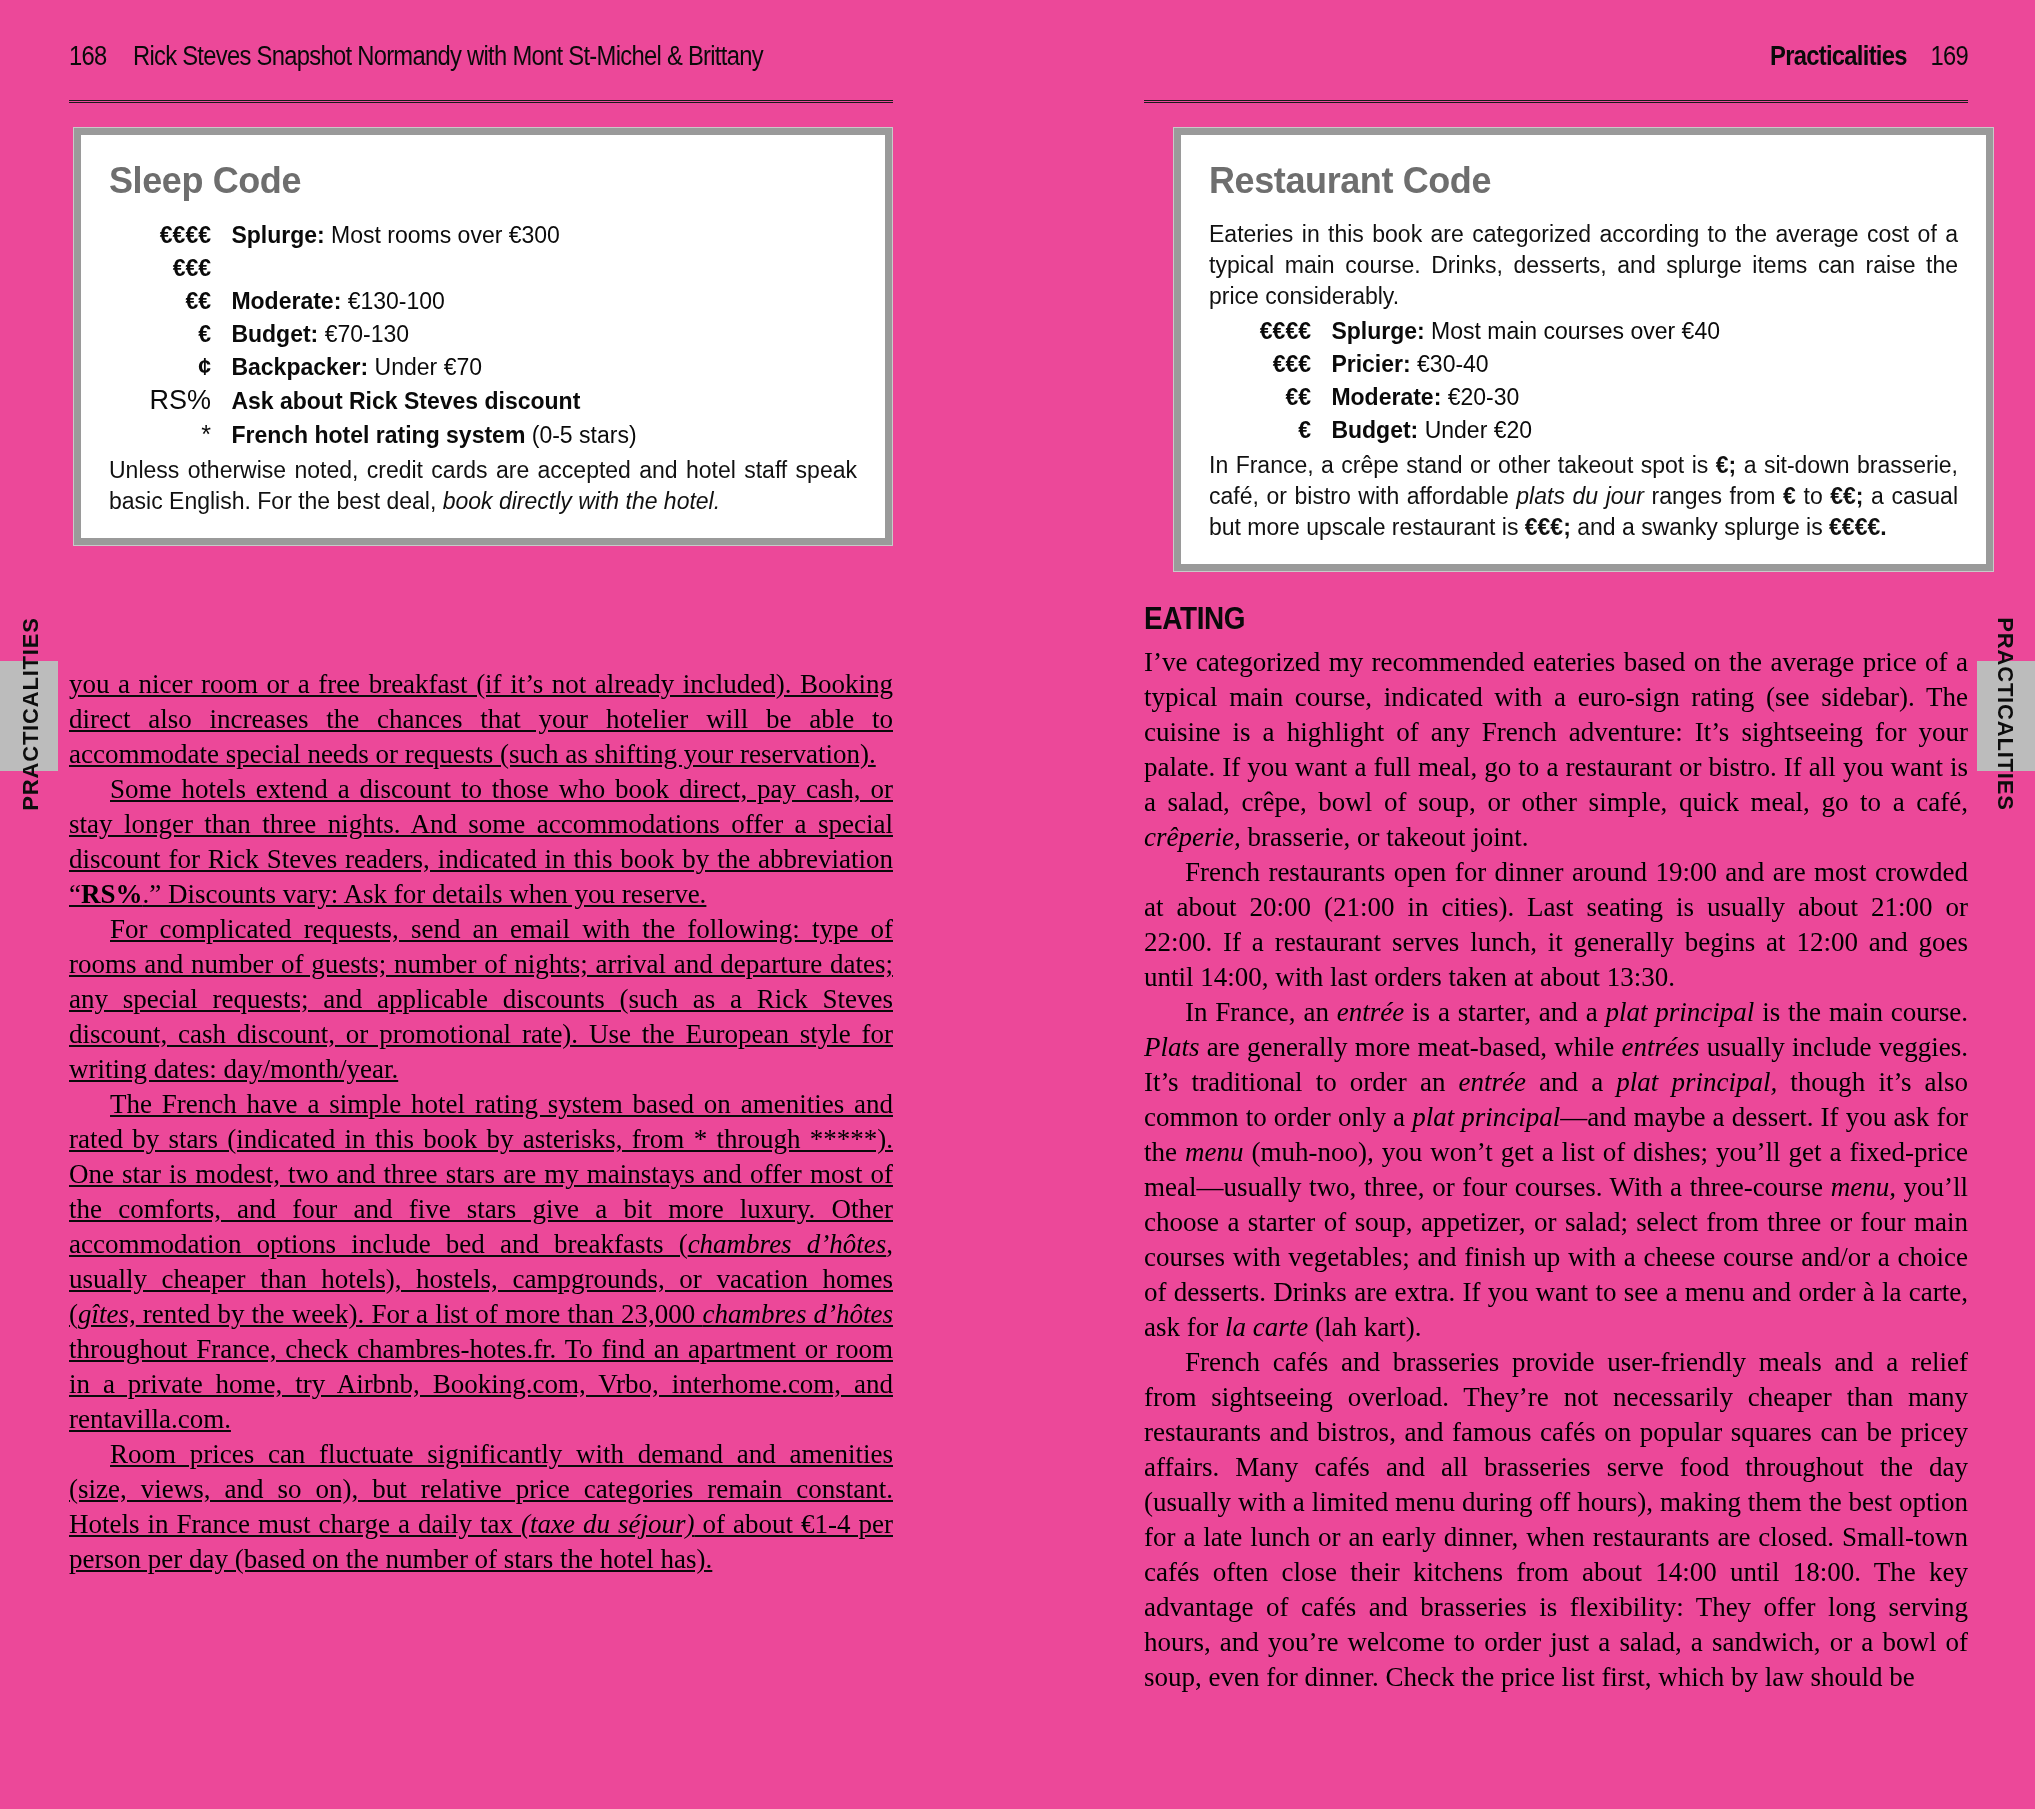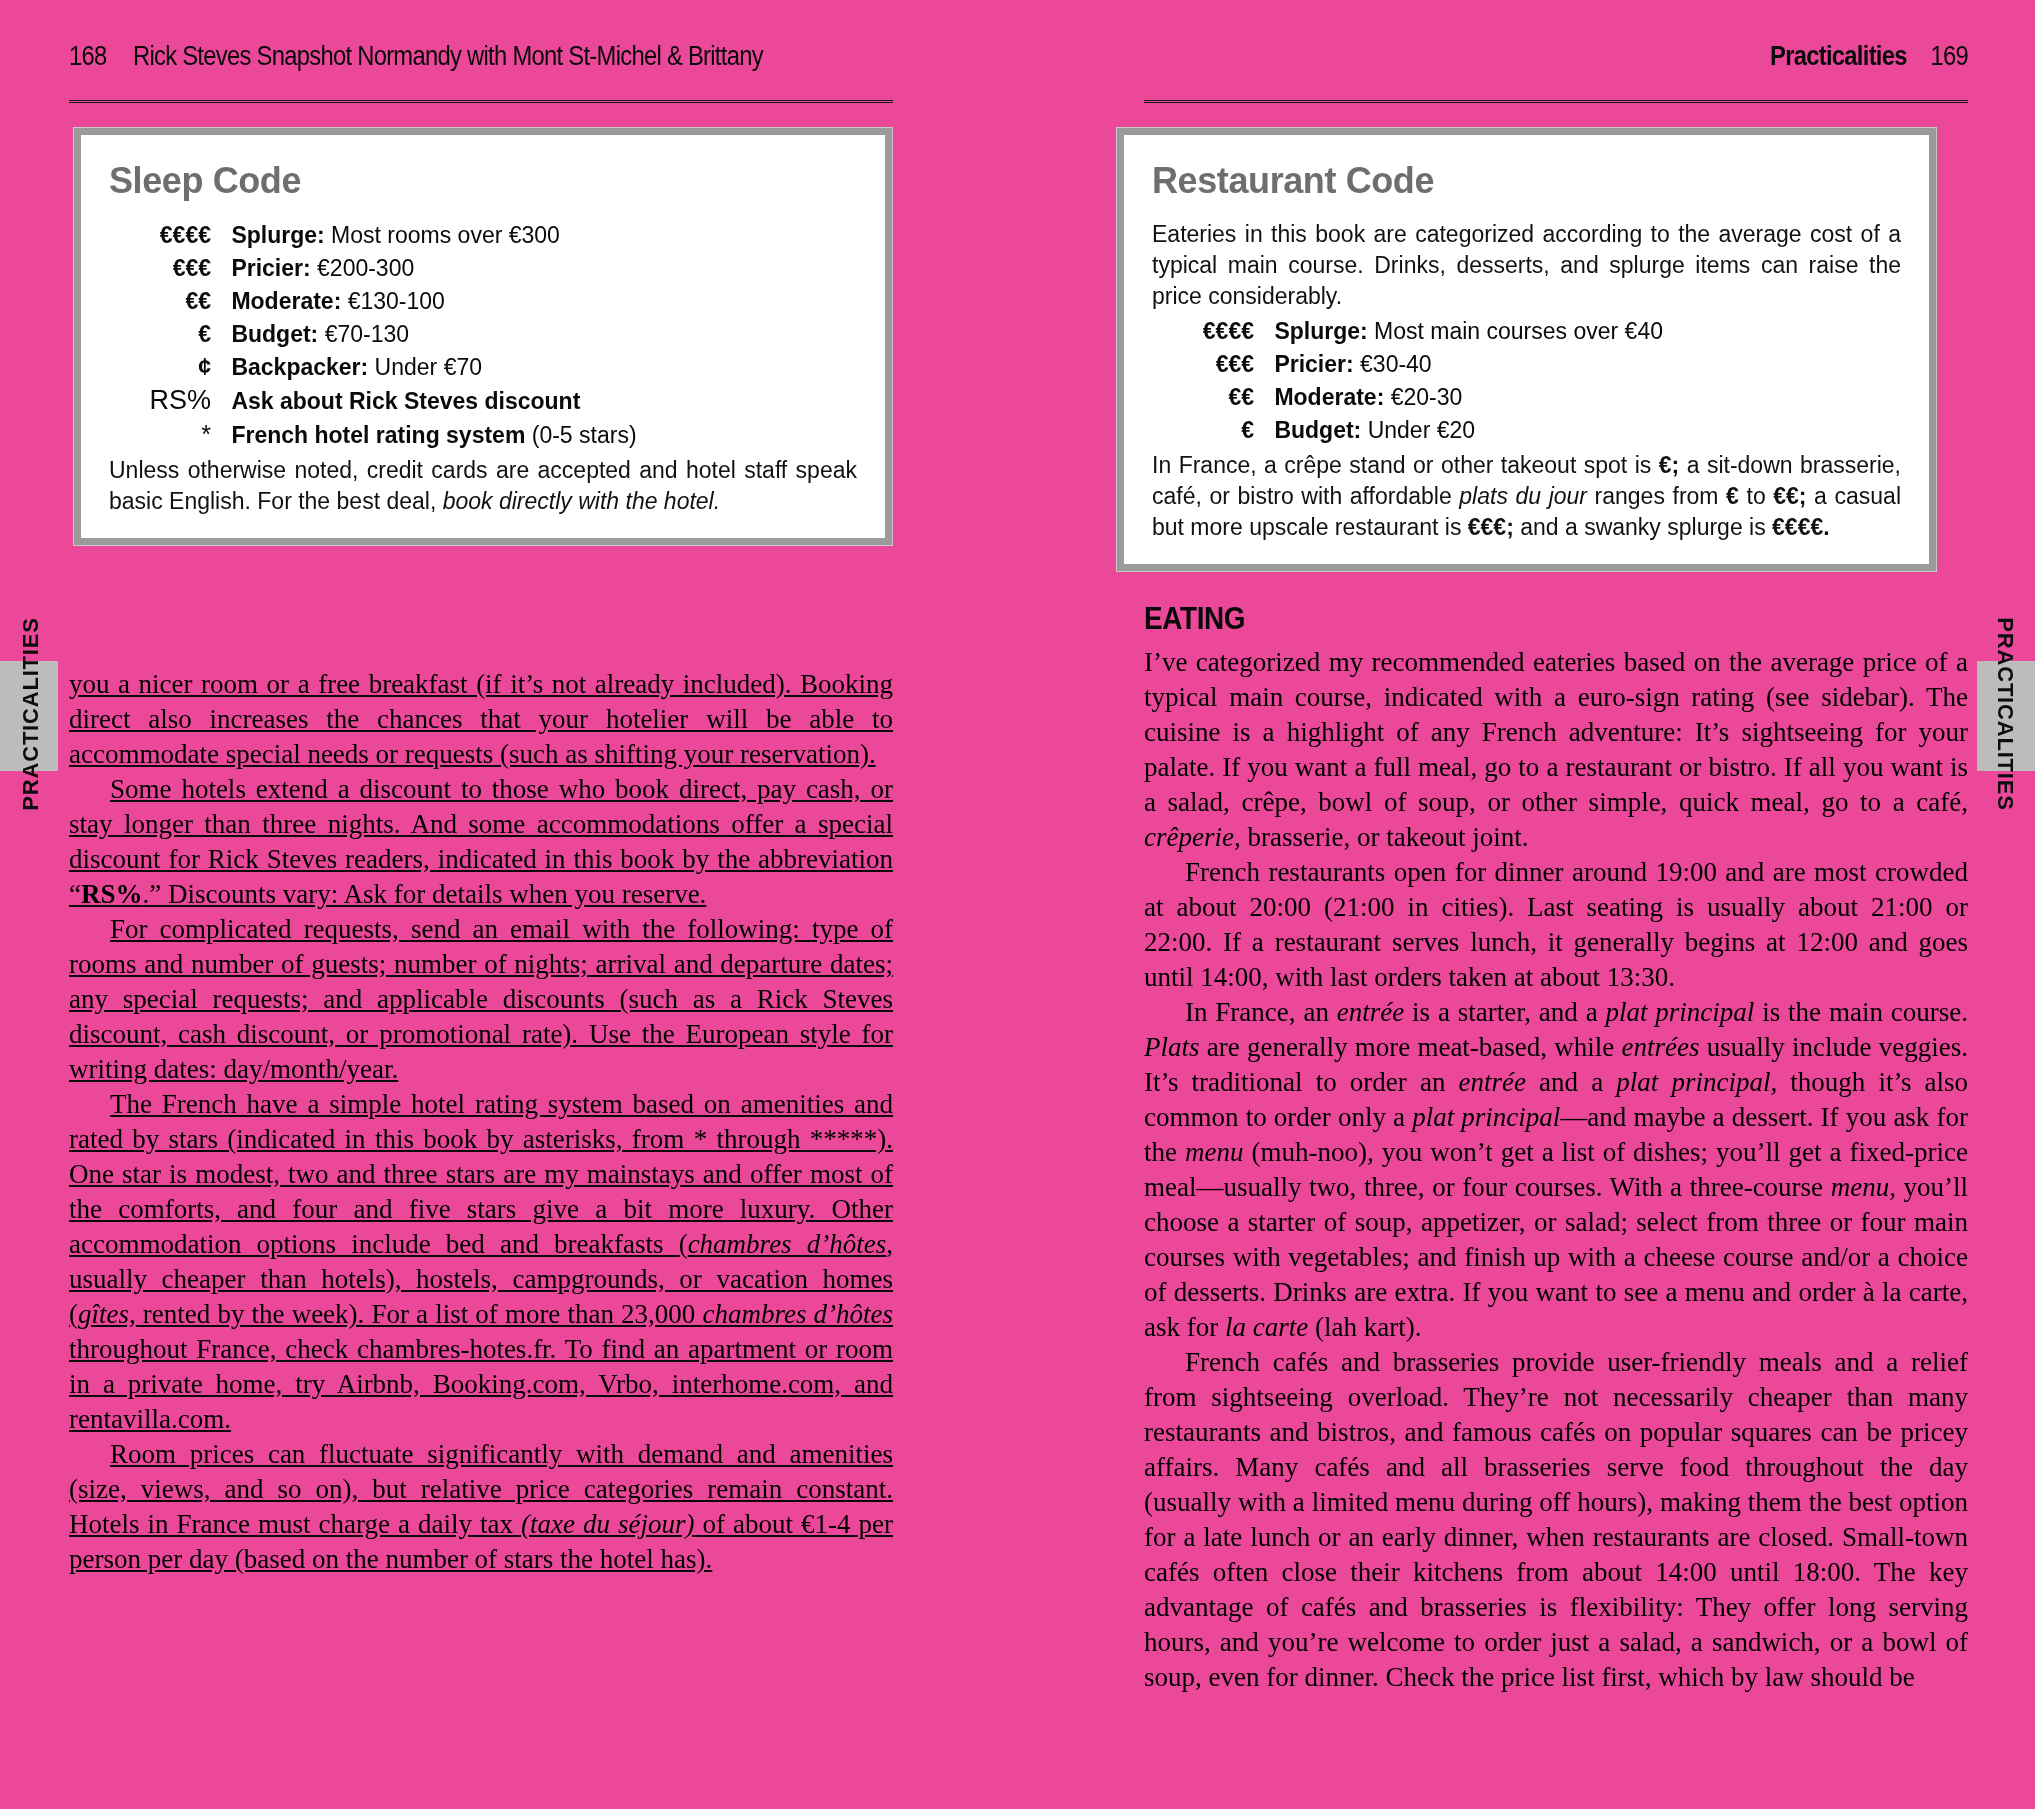--- a/index.html
+++ b/index.html
@@ -80,21 +80,20 @@
 
   <div class="code-box" style="left:74px;top:128px;width:818px;">
     <div class="box-title">Sleep Code</div>
     <div class="code-table">
       <div class="code-row">
         <span class="code-sym">€€€€</span>
         <span class="code-desc"><b>Splurge:</b><span> Most rooms over €300</span></span>
       </div>
       <div class="code-row">
         <span class="code-sym">€€€</span>
-        <span class="code-desc"><b>Pricier:</b><span> €200-300</span></span>
       </div>
       <div class="code-row">
         <span class="code-sym">€€</span>
         <span class="code-desc"><b>Moderate:</b><span> €130-100</span></span>
       </div>
       <div class="code-row">
         <span class="code-sym">€</span>
         <span class="code-desc"><b>Budget:</b><span> €70-130</span></span>
       </div>
       <div class="code-row">
@@ -121,21 +120,21 @@
     <p class="body-p indent"><span>Room prices can fluctuate significantly with demand and amenities (size, views, and so on), but relative price categories remain constant. Hotels in France must charge a daily tax </span><span class="i">(taxe du séjour)</span><span> of about €1-4 per person per day (based on the number of stars the hotel has).</span></p>
   </div>
 
   <div class="tab-rect left"></div>
   <div class="tab-text left">PRACTICALITIES</div>
 
   <div class="page-header right" style="left:1144px;">
     <span class="inner"><span class="title-bold">Practicalities</span><span class="pagenum">169</span></span>
   </div>
 
-  <div class="code-box" style="left:1117px;top:128px;width:819px;">
+  <div class="code-box" style="left:1174px;top:128px;width:819px;">
     <div class="box-title">Restaurant Code</div>
     <p class="box-text">Eateries in this book are categorized according to the average cost of a typical main course. Drinks, desserts, and splurge items can raise the price considerably.</p>
     <div class="code-table">
       <div class="code-row">
         <span class="code-sym">€€€€</span>
         <span class="code-desc"><b>Splurge:</b><span> Most main courses over €40</span></span>
       </div>
       <div class="code-row">
         <span class="code-sym">€€€</span>
         <span class="code-desc"><b>Pricier:</b><span> €30-40</span></span>

